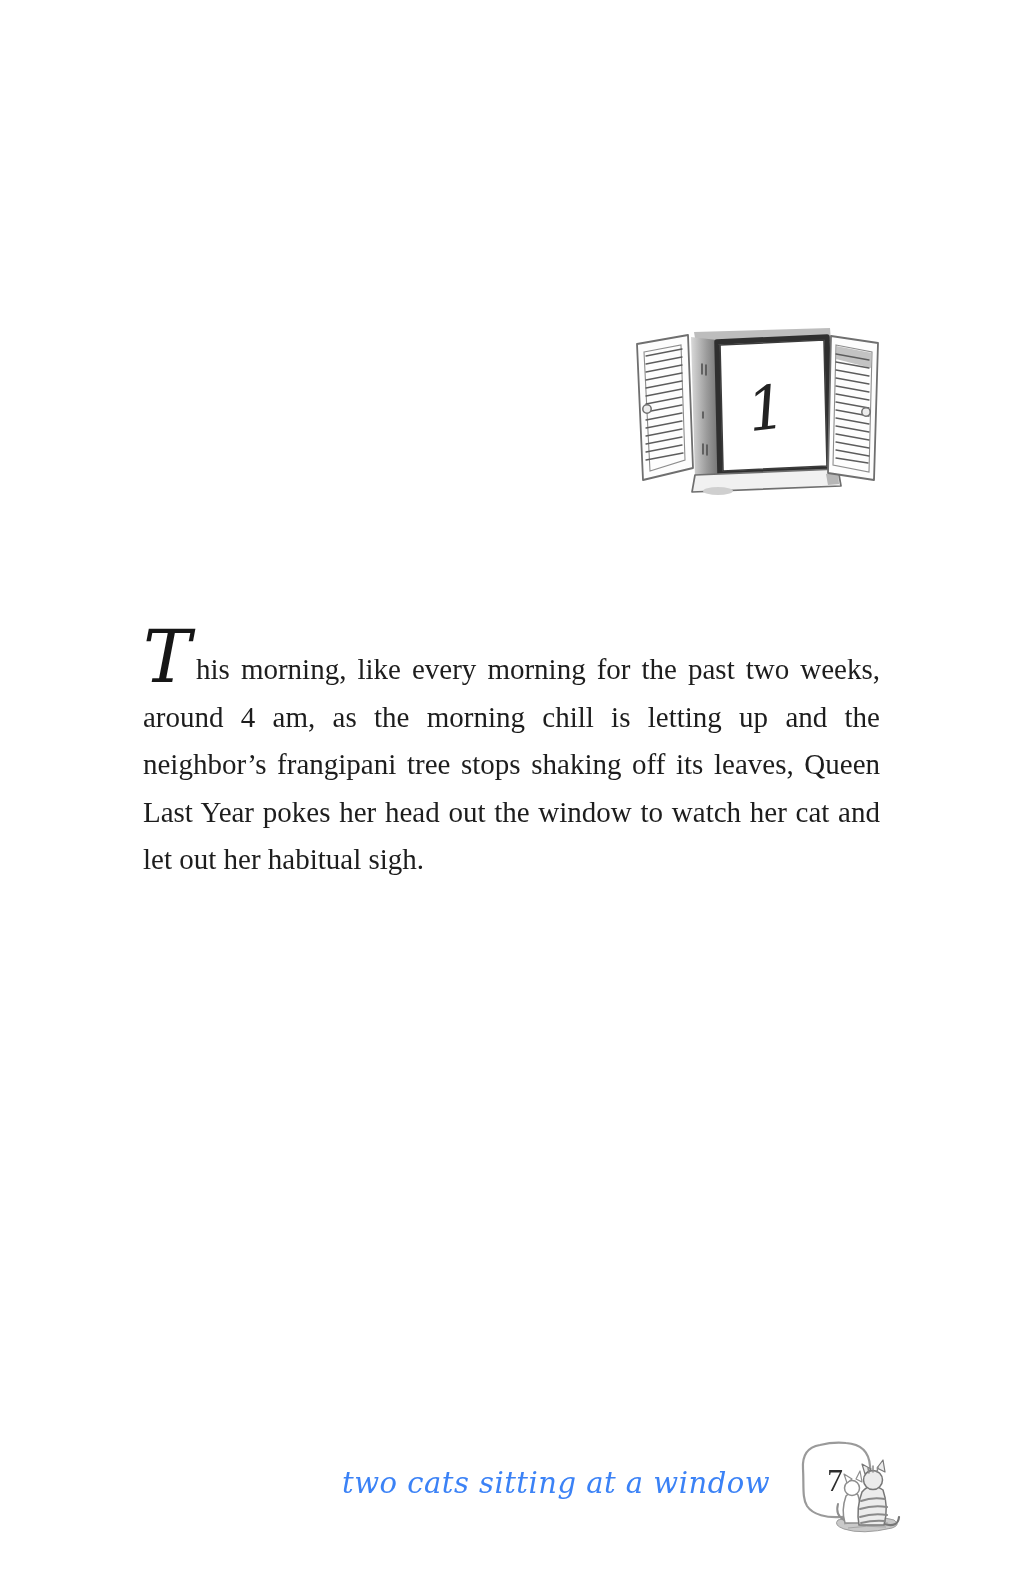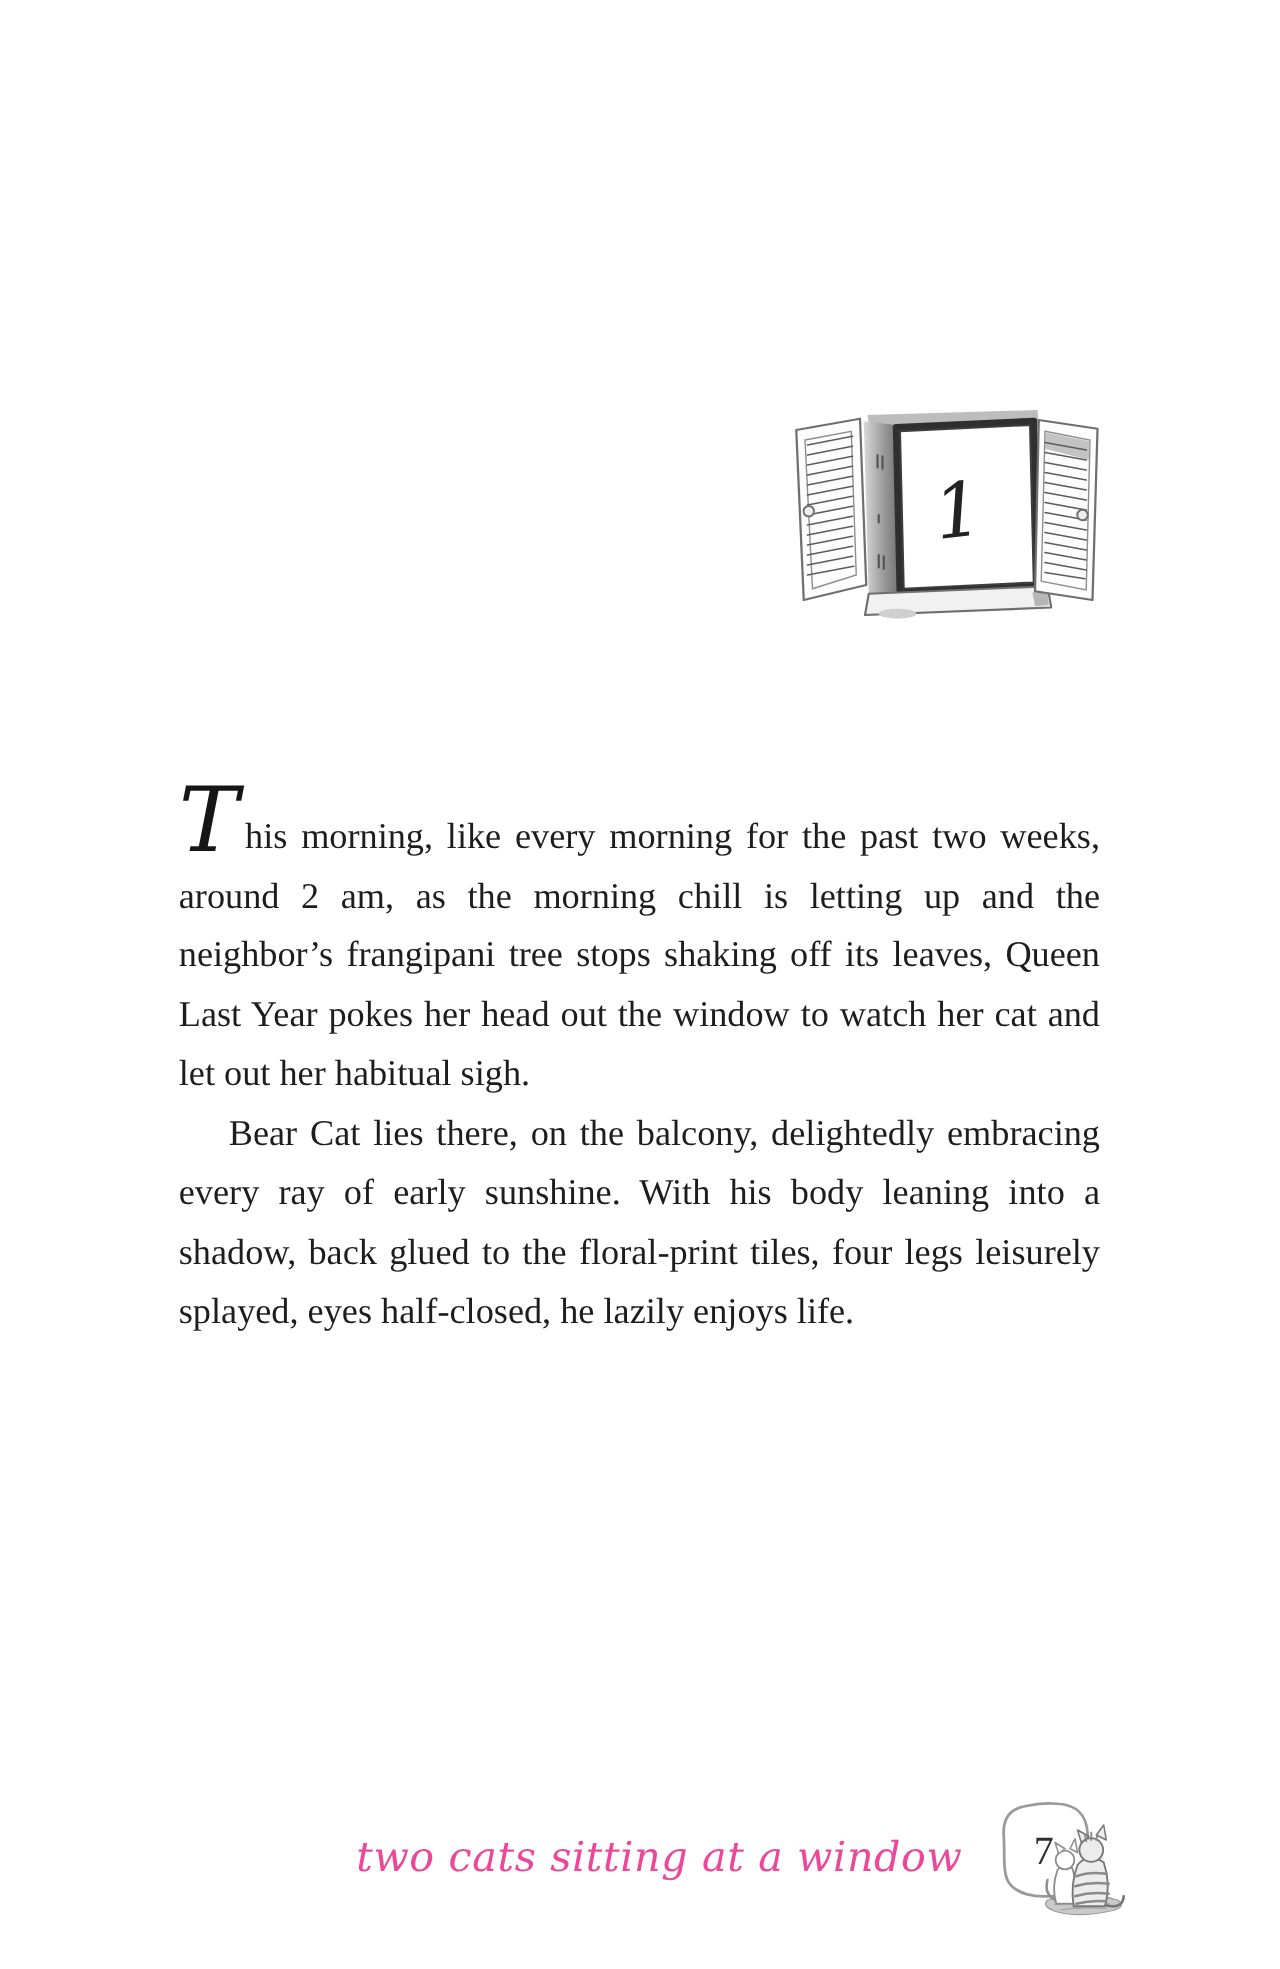--- a/index.html
+++ b/index.html
@@ -24,21 +24,21 @@
     font-family:"DejaVu Serif", serif; font-style:italic;
     font-size:72px; line-height:1px; letter-spacing:5px;
     position:relative; top:3px; color:#161616;
   }
 
   
   .footer { position:absolute; left:0; top:1424px; width:1024px; height:120px; }
   .running-title {
     position:absolute; right:254px; top:42px; white-space:nowrap;
     font-family:"DejaVu Serif", serif; font-style:italic;
-    font-size:33px; letter-spacing:0.5px; color:#ec4899;
+    font-size:29px; letter-spacing:0.5px; color:#3b82f6;
   }
   .page-marker { position:absolute; left:798px; top:16px; width:108px; height:98px; }
   .page-marker svg { display:block; width:100%; height:100%; }
 
   .badge-number {
     font-family:"Liberation Serif", serif; font-size:32px; fill:#2e2e2e;
   }
   .chapter-number-text {
     font-family:"DejaVu Serif", serif; font-style:italic; font-size:60px; fill:#222222;
   }
@@ -87,22 +87,21 @@
         <polygon points="201,10 248,17 244,154 198,147" fill="#fdfdfd" stroke="#6f6f6f" stroke-width="1.8" stroke-linejoin="round"></polygon>
         <polygon points="206,19 242,26 239,146 203,139" fill="none" stroke="#8d8d8d" stroke-width="1.1"></polygon>
         <polygon points="206,20 242,27 241,42 206,33" fill="#b4b4b4" opacity="0.8"></polygon>
         <path fill="none" stroke="#5c5c5c" stroke-width="1.3" stroke-linecap="round" d="M206,28 L239,34 M206,36 L239,42 M206,44 L239,50 M206,52 L239,58 M206,60 L239,66 M206,68 L239,74 M206,76 L239,82 M206,84 L239,90 M206,92 L239,98 M206,100 L239,106 M206,108 L239,114 M206,116 L239,122 M206,124 L239,130 M206,132 L238,137"></path>
         <circle cx="236" cy="86" r="4.2" fill="#ededed" stroke="#6f6f6f" stroke-width="1.5"></circle>
       </g>
     </svg>
   </div>
 
   <main class="text-block">
-    <p class="para"><span class="dropcap">T</span><span>his morning, like every morning for the past two weeks, around 2 am, as the morning chill is letting up and the neighbor’s frangipani tree stops shaking off its leaves, Queen Last Year pokes her head out the window to watch her cat and let out her habitual sigh.</span></p>
-    <p class="para indent">Bear Cat lies there, on the balcony, delightedly embracing every ray of early sunshine. With his body leaning into a shadow, back glued to the floral-print tiles, four legs leisurely splayed, eyes half-closed, he lazily enjoys life.</p>
+    <p class="para"><span class="dropcap">T</span><span>his morning, like every morning for the past two weeks, around 4 am, as the morning chill is letting up and the neighbor’s frangipani tree stops shaking off its leaves, Queen Last Year pokes her head out the window to watch her cat and let out her habitual sigh.</span></p>
   </main>
 
   <footer class="footer">
     <span class="running-title">two cats sitting at a window</span>
 
     <div class="page-marker">
       <svg viewBox="0 0 108 98">
 
         <path d="M22,5 C10,7 4,15 5,29 C6,45 4,58 9,66 C15,75 29,78 43,77 C57,76 68,74 71,64 C74,54 73,38 72,26 C71,12 64,4 48,3 C38,2 30,3 22,5 Z" fill="#ffffff" stroke="#9a9a9a" stroke-width="2.2"></path>
         <text class="badge-number" x="37" y="51" text-anchor="middle">7</text>

